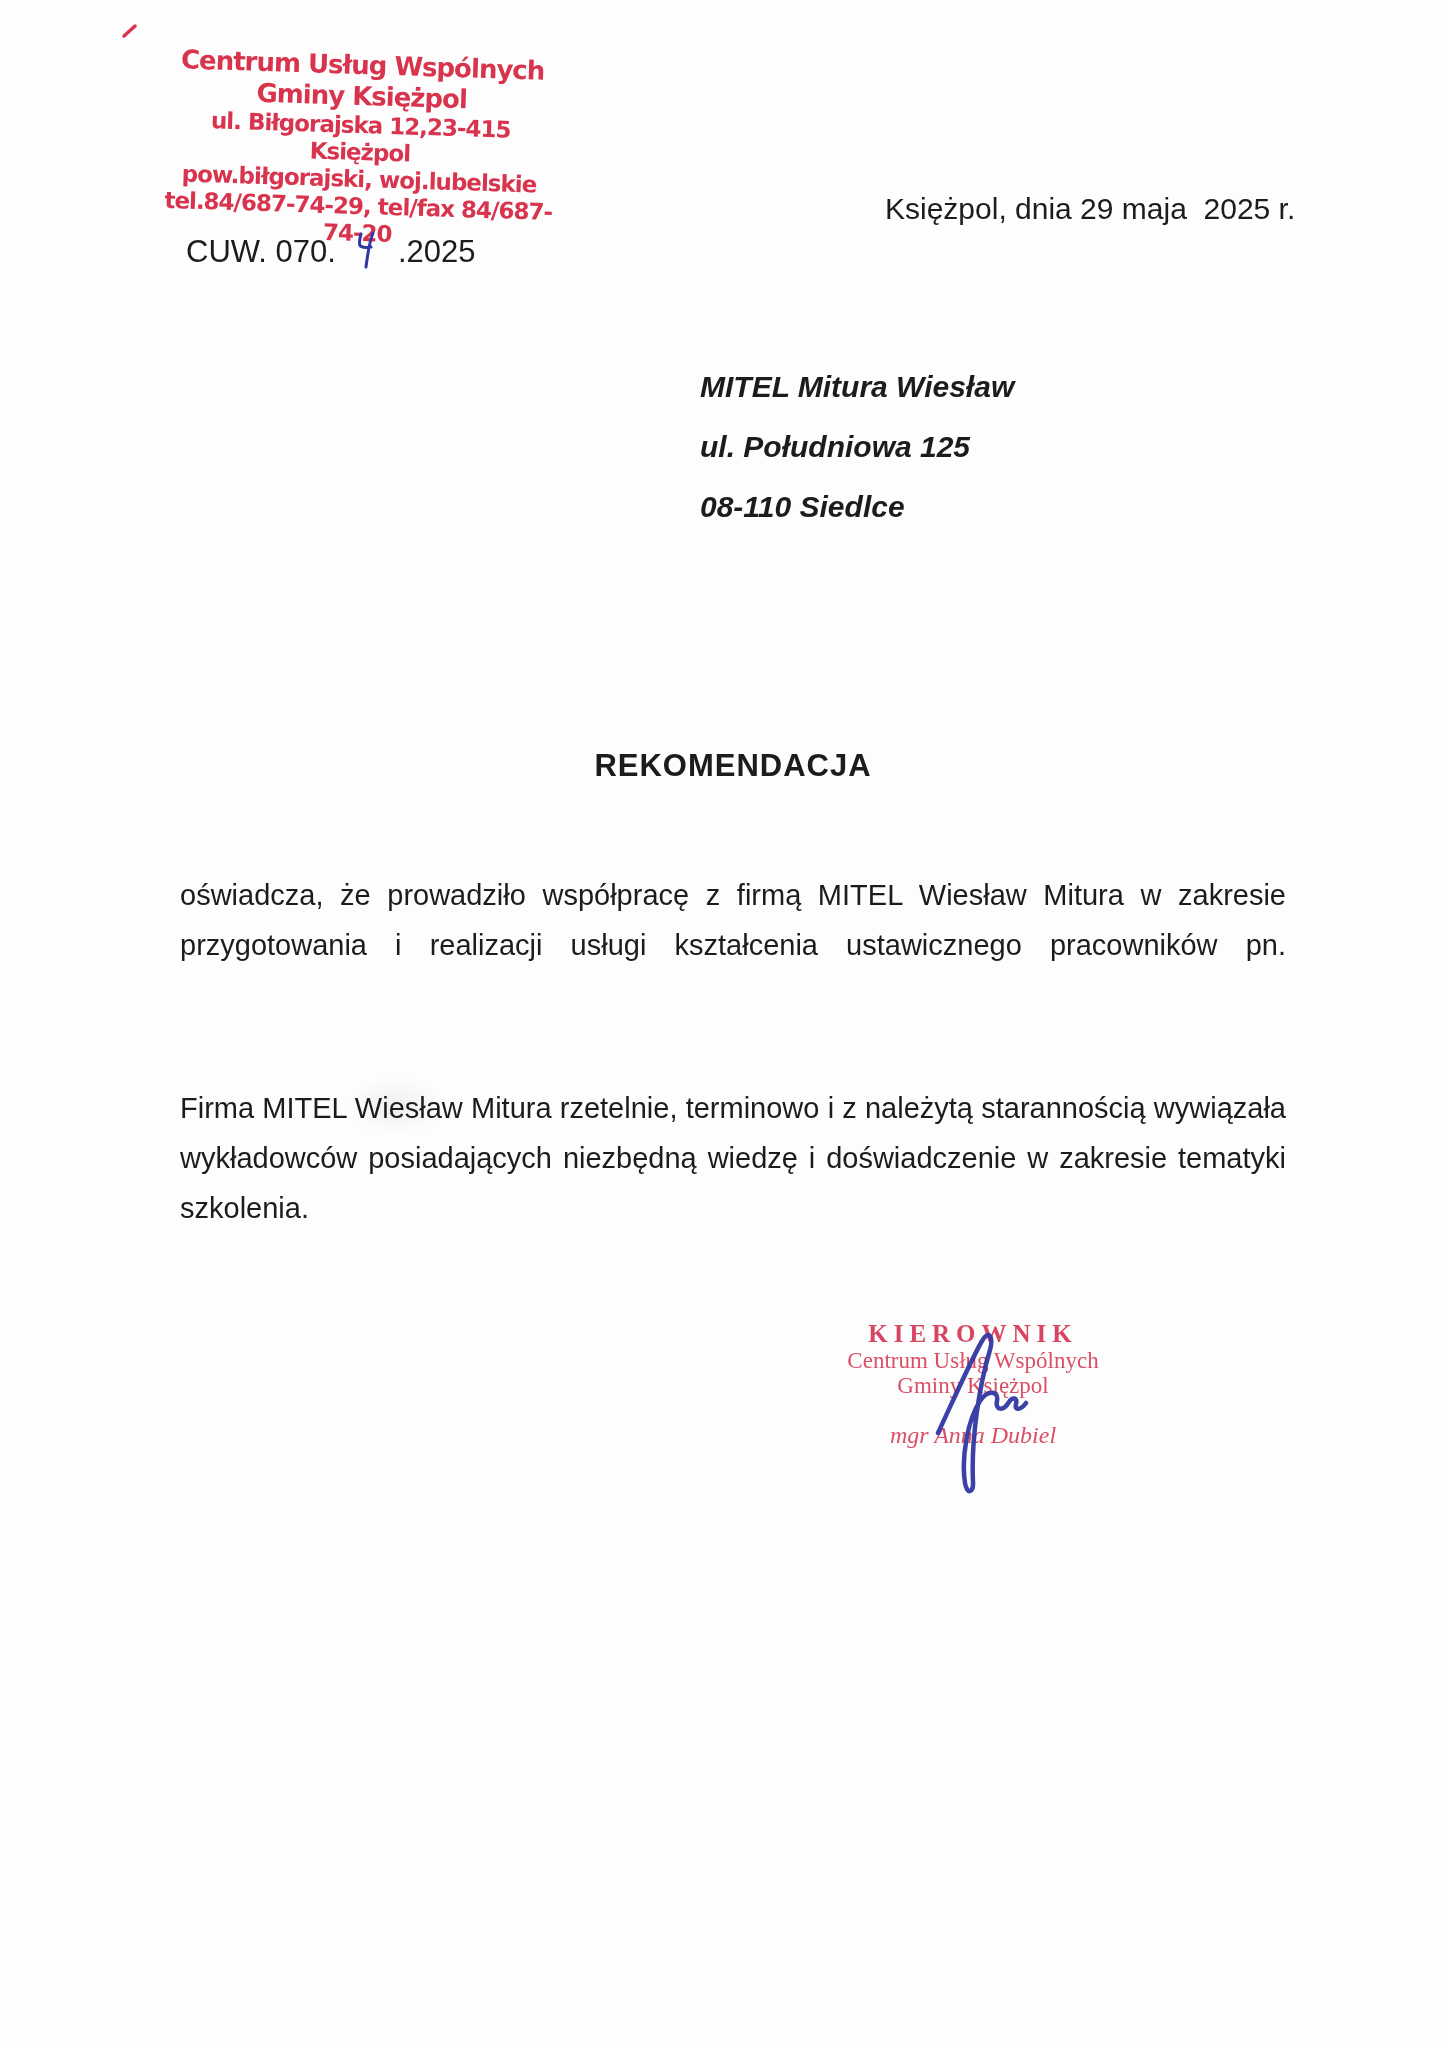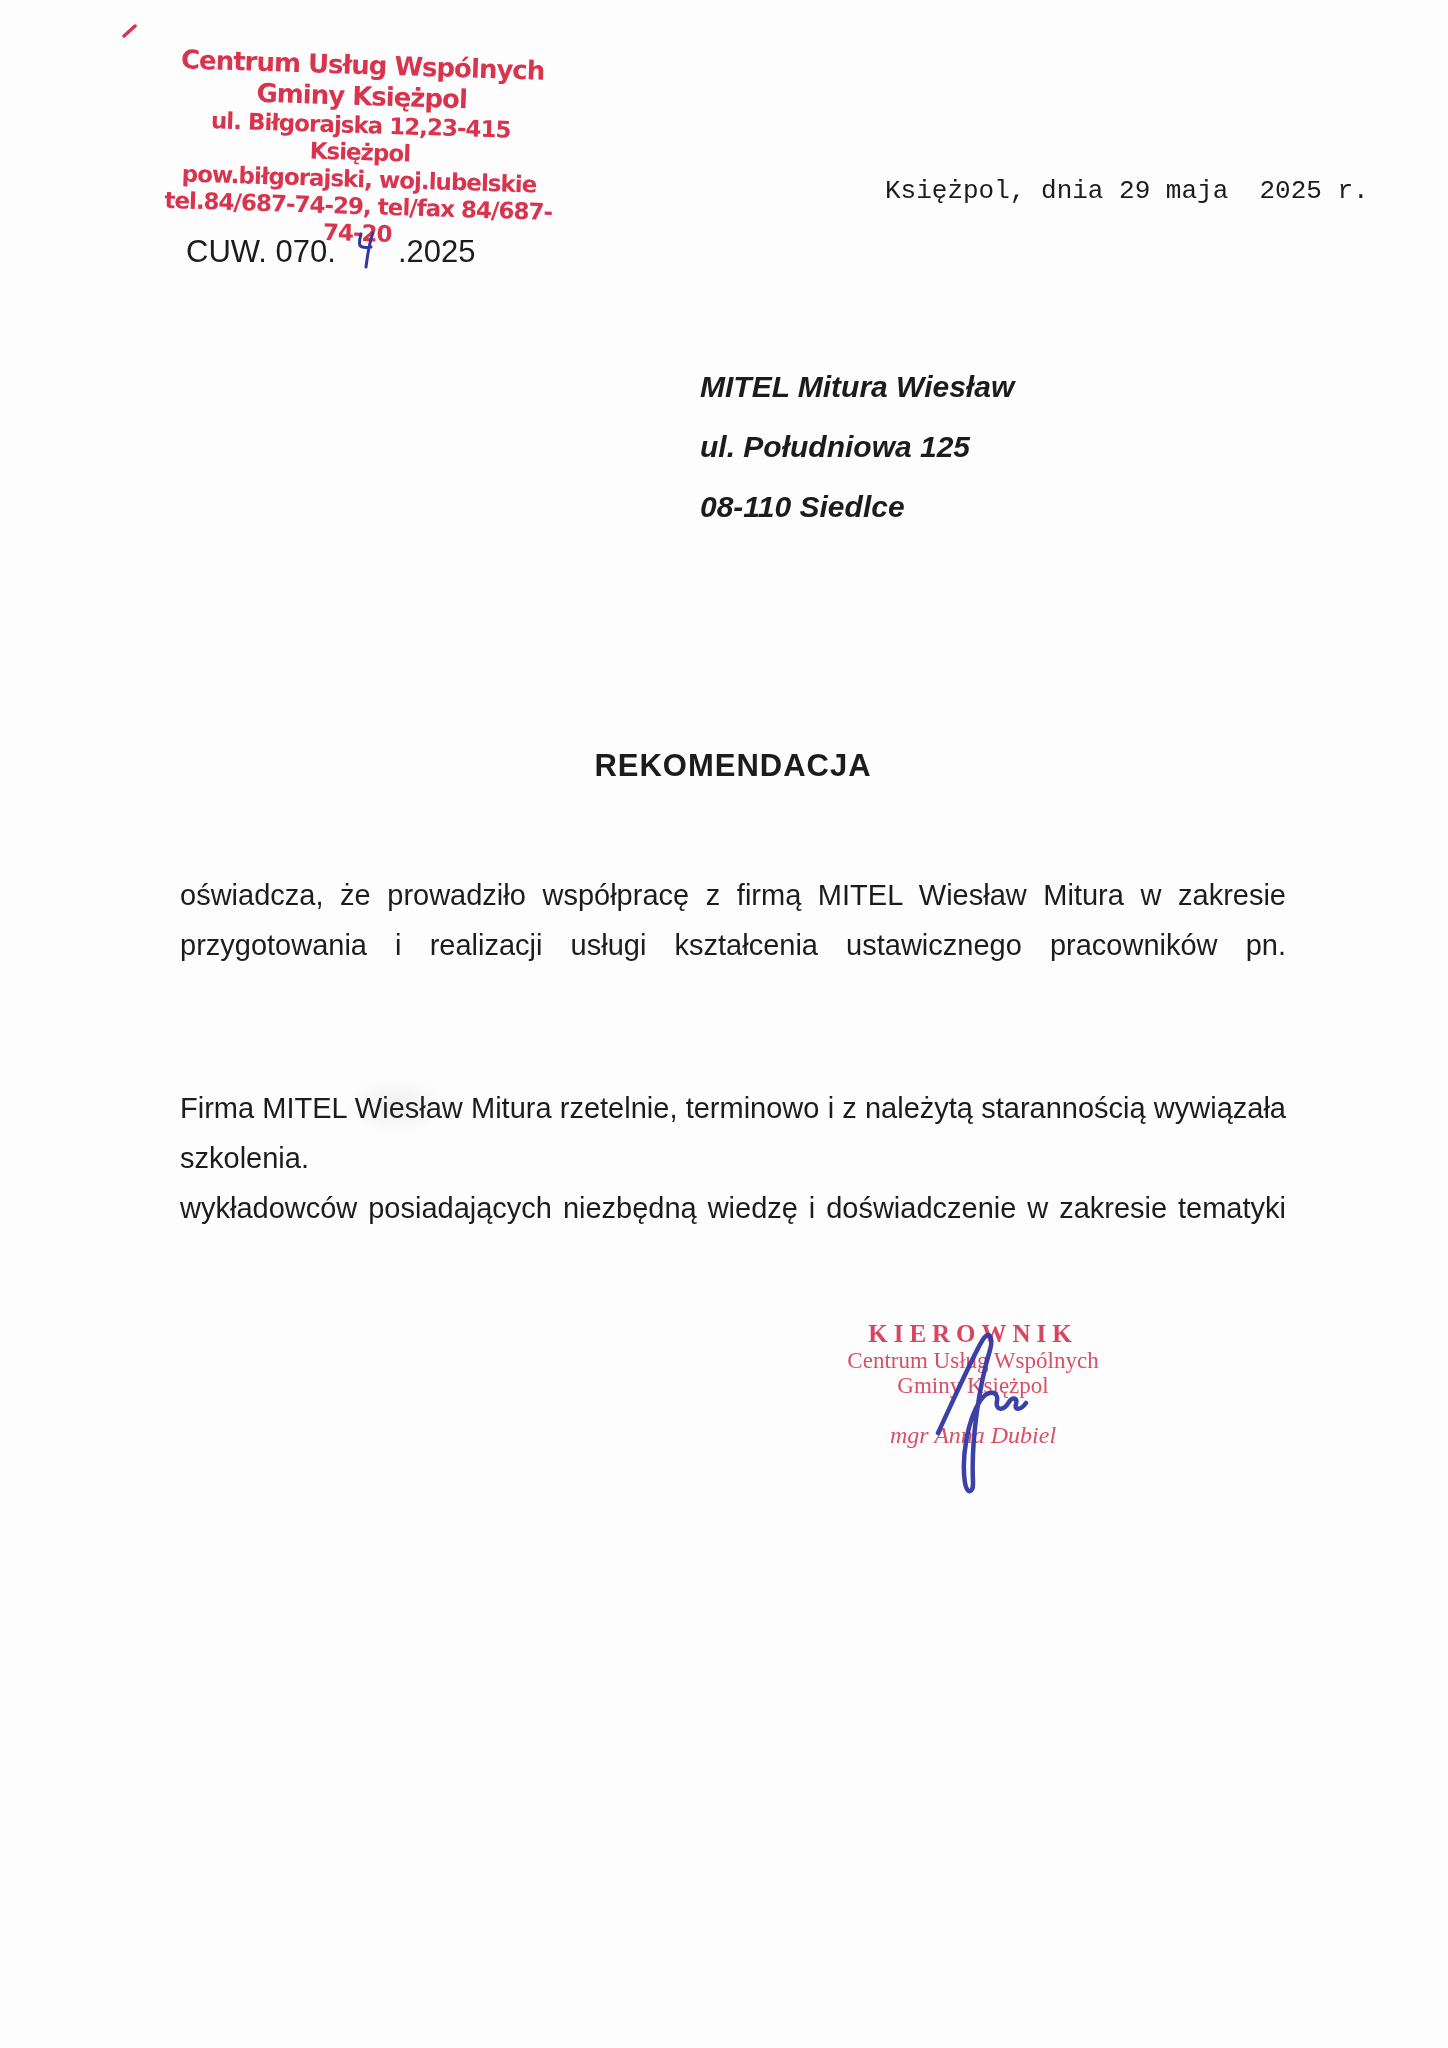--- a/index.html
+++ b/index.html
@@ -22,21 +22,21 @@
 
   
   .stamp{
     position:absolute;left:158px;top:50px;width:404px;text-align:center;
     transform:rotate(1.8deg);transform-origin:center;
     color:var(--stamp-red);font-family:"DejaVu Sans",sans-serif;font-weight:bold;
   }
   .stamp .big{font-size:26px;line-height:31px;letter-spacing:-1px;}
   .stamp .small{font-size:23px;line-height:27px;letter-spacing:-1px;}
 
-  .date{position:absolute;left:885px;top:176px;font-size:26px;white-space:pre;font-family:Liberation Mono, monospace;}
+  .date{position:absolute;left:885px;top:192px;font-size:30px;white-space:pre;}
 
   .ref{position:absolute;left:186px;top:234px;font-size:31px;display:flex;align-items:flex-start;}
   .ref .gap1{width:16px;}
   .ref .gap2{width:18px;}
   .ref .hand{margin-top:-6px;}
 
   .addr{position:absolute;left:700px;top:372px;font-style:italic;}
   .addr .aline{font-weight:bold;font-size:30px;line-height:30px;margin-bottom:30px;}
 
   .title{
@@ -111,22 +111,22 @@
 
   <div class="para p1">
     <div class="line just">oświadcza, że prowadziło współpracę z firmą MITEL Wiesław Mitura  w zakresie</div>
     <div class="line just">przygotowania i realizacji usługi kształcenia ustawicznego pracowników pn.</div>
   </div>
 
   <div class="smudge"></div>
 
   <div class="para p2">
     <div class="line just">Firma MITEL Wiesław Mitura rzetelnie, terminowo i z należytą starannością wywiązała</div>
+    <div class="line just">wykładowców posiadających niezbędną wiedzę i doświadczenie w zakresie tematyki</div>
     <div class="line">szkolenia.</div>
-    <div class="line just">wykładowców posiadających niezbędną wiedzę i doświadczenie w zakresie tematyki</div>
   </div>
 
   <div class="sigblock">
     <div class="sb-role">KIEROWNIK</div>
     <div class="sb-org">Centrum Usług Wspólnych</div>
     <div class="sb-org">Gminy Księżpol</div>
     <div class="sb-signer">mgr Anna Dubiel</div>
   </div>
 
   <span class="handsig">

